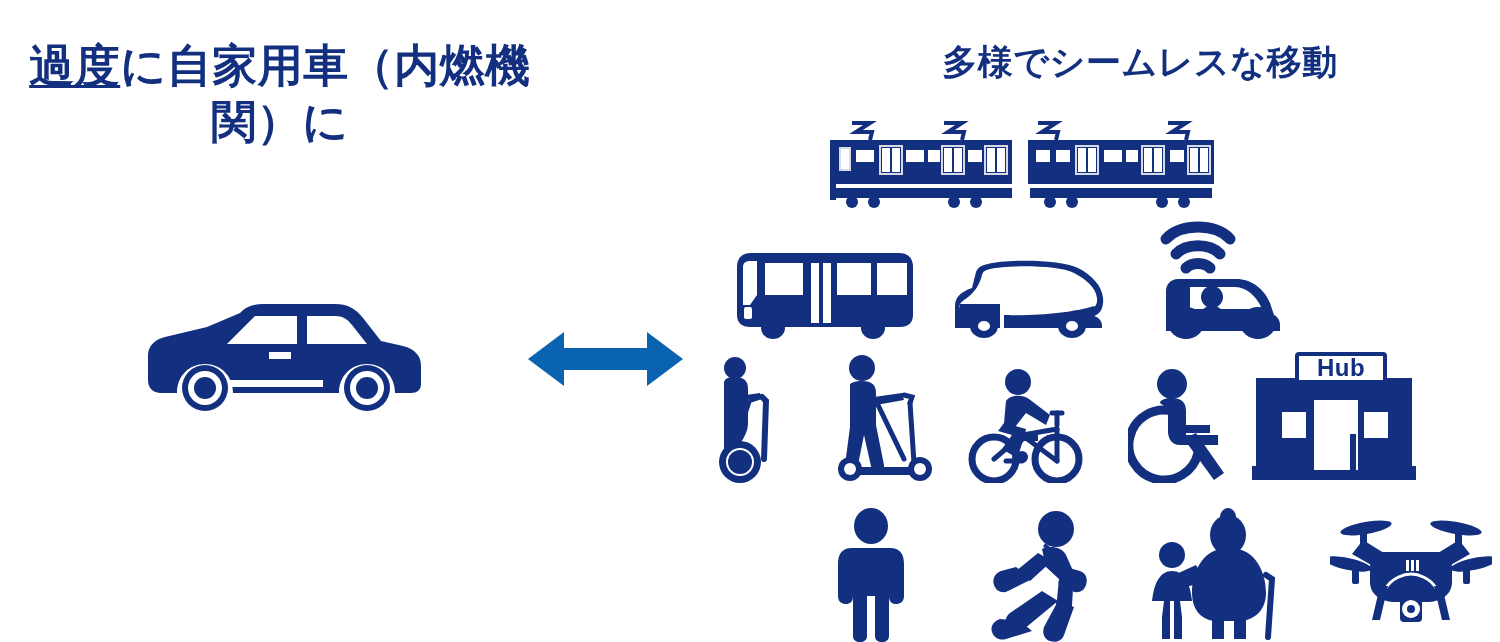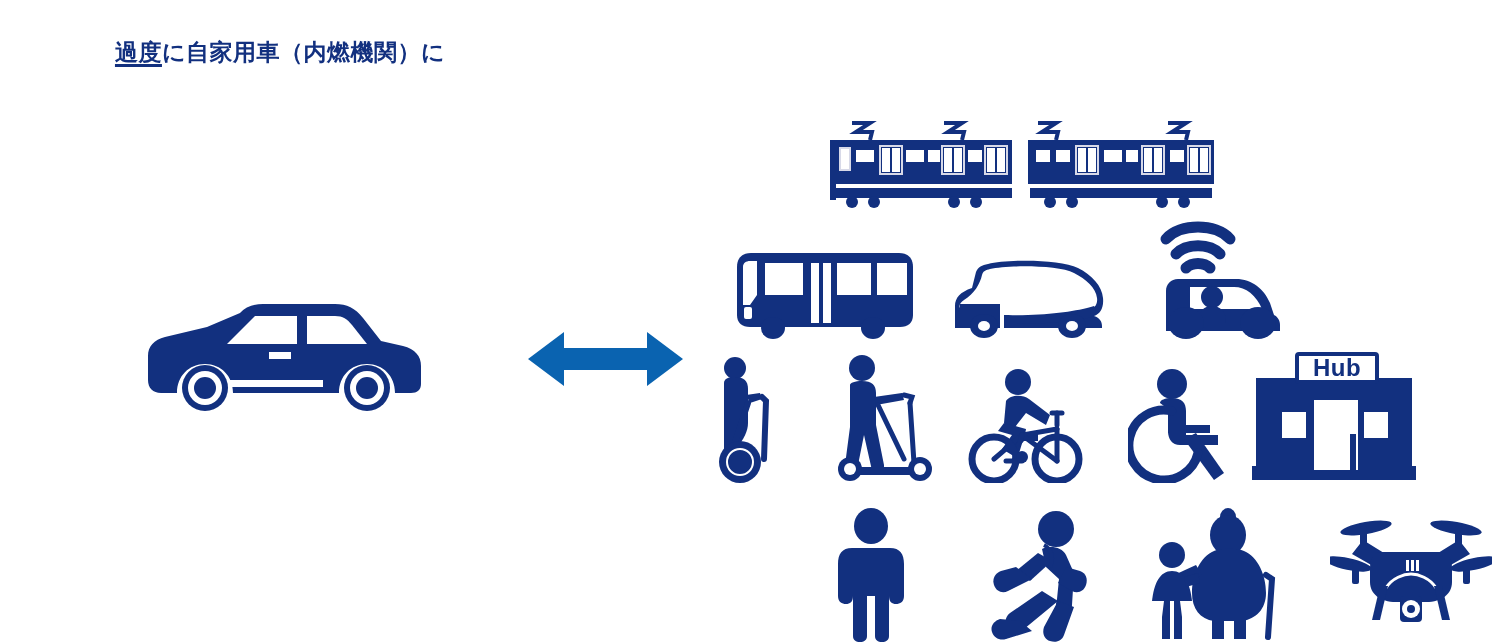--- a/index.html
+++ b/index.html
@@ -17,21 +17,21 @@
     position:absolute;
     color:#12307f;
     font-weight:bold;
     letter-spacing:.5px;
     line-height:1.25;
     text-align:center;
     white-space:pre-line;
   }
   #heading-left{
     left:0px;top:38px;width:560px;
-    font-size:23px;
+    font-size:45px;
   }
   #heading-left .u{
     text-decoration:underline;
     text-decoration-thickness:3px;
     text-underline-offset:4px;
   }
   #heading-right{
     left:810px;top:40px;width:660px;
     font-size:35px;
   }
@@ -58,38 +58,39 @@
   #hub-building-icon  {left:1252px;top:346px; width:164px; height:137px;}
 
   #pedestrian-icon    {left:830px; top:508px; width:82px;  height:134px;}
   #runner-icon        {left:980px; top:509px; width:110px; height:133px;}
   #elderly-child-icon {left:1150px;top:505px; width:128px; height:137px;}
   #drone-icon         {left:1330px;top:512px; width:162px; height:118px;}
 
   .hub-label{
     position:absolute;
     left:1295px;top:352px;
-    width:84px;height:32px;
+    width:92px;height:32px;
     background:#ffffff;
     border:4px solid #12307f;
     border-radius:4px;
     color:#12307f;
     font-size:24px;font-weight:bold;
     display:flex;align-items:center;justify-content:center;
     box-sizing:border-box;
     letter-spacing:.5px;
   }
 </style>
 </head>
 <body>
 
 <div class="stage">
 
   <div class="heading" id="heading-left"><span class="u">過度</span><span>に自家用車（内燃機関）に</span><br></div>
 
+  <div class="heading" id="heading-right">多様でシームレスな移動</div>
 
   <div class="icon" id="car-icon">
     <svg viewBox="0 0 280 115" xmlns="http://www.w3.org/2000/svg">
       <path fill="#12307f" d="M95 17 C100 11 108 8 118 8 L190 8 C202 8 210 12 218 22 L236 45 L258 50 C270 53 276 60 276 70 L276 88 C276 94 272 97 266 97 L250 97 C250 80 238 68 222 68 C206 68 194 80 194 97 L88 97 C88 80 76 68 60 68 C44 68 32 80 32 97 L16 97 C8 97 3 92 3 84 L3 60 C3 50 9 44 20 41 L62 31 Z"></path>
       <path fill="#ffffff" d="M110 20 L152 20 L152 48 L82 48 Z"></path>
       <path fill="#ffffff" d="M162 20 L190 20 C198 20 202 23 207 29 L222 48 L162 48 Z"></path>
       <rect fill="#ffffff" x="124" y="56" width="22" height="7"></rect>
       <rect fill="#ffffff" x="80" y="84" width="98" height="7"></rect>
       <circle fill="#12307f" cx="60" cy="92" r="23"></circle>
       <circle fill="#ffffff" cx="60" cy="92" r="17"></circle>

